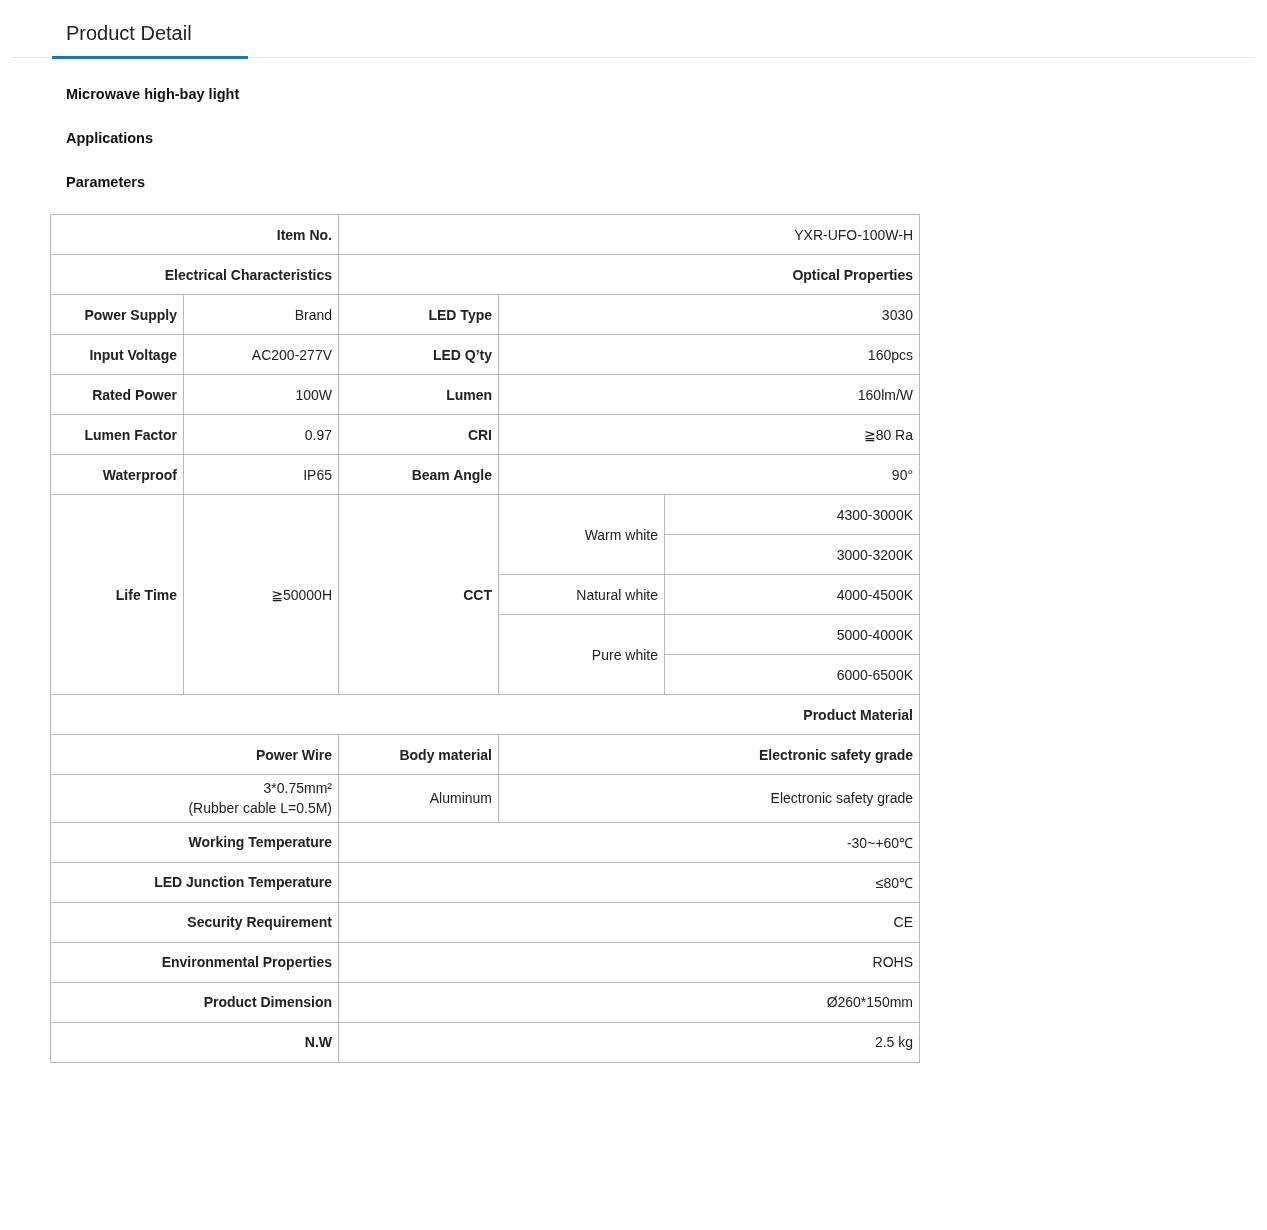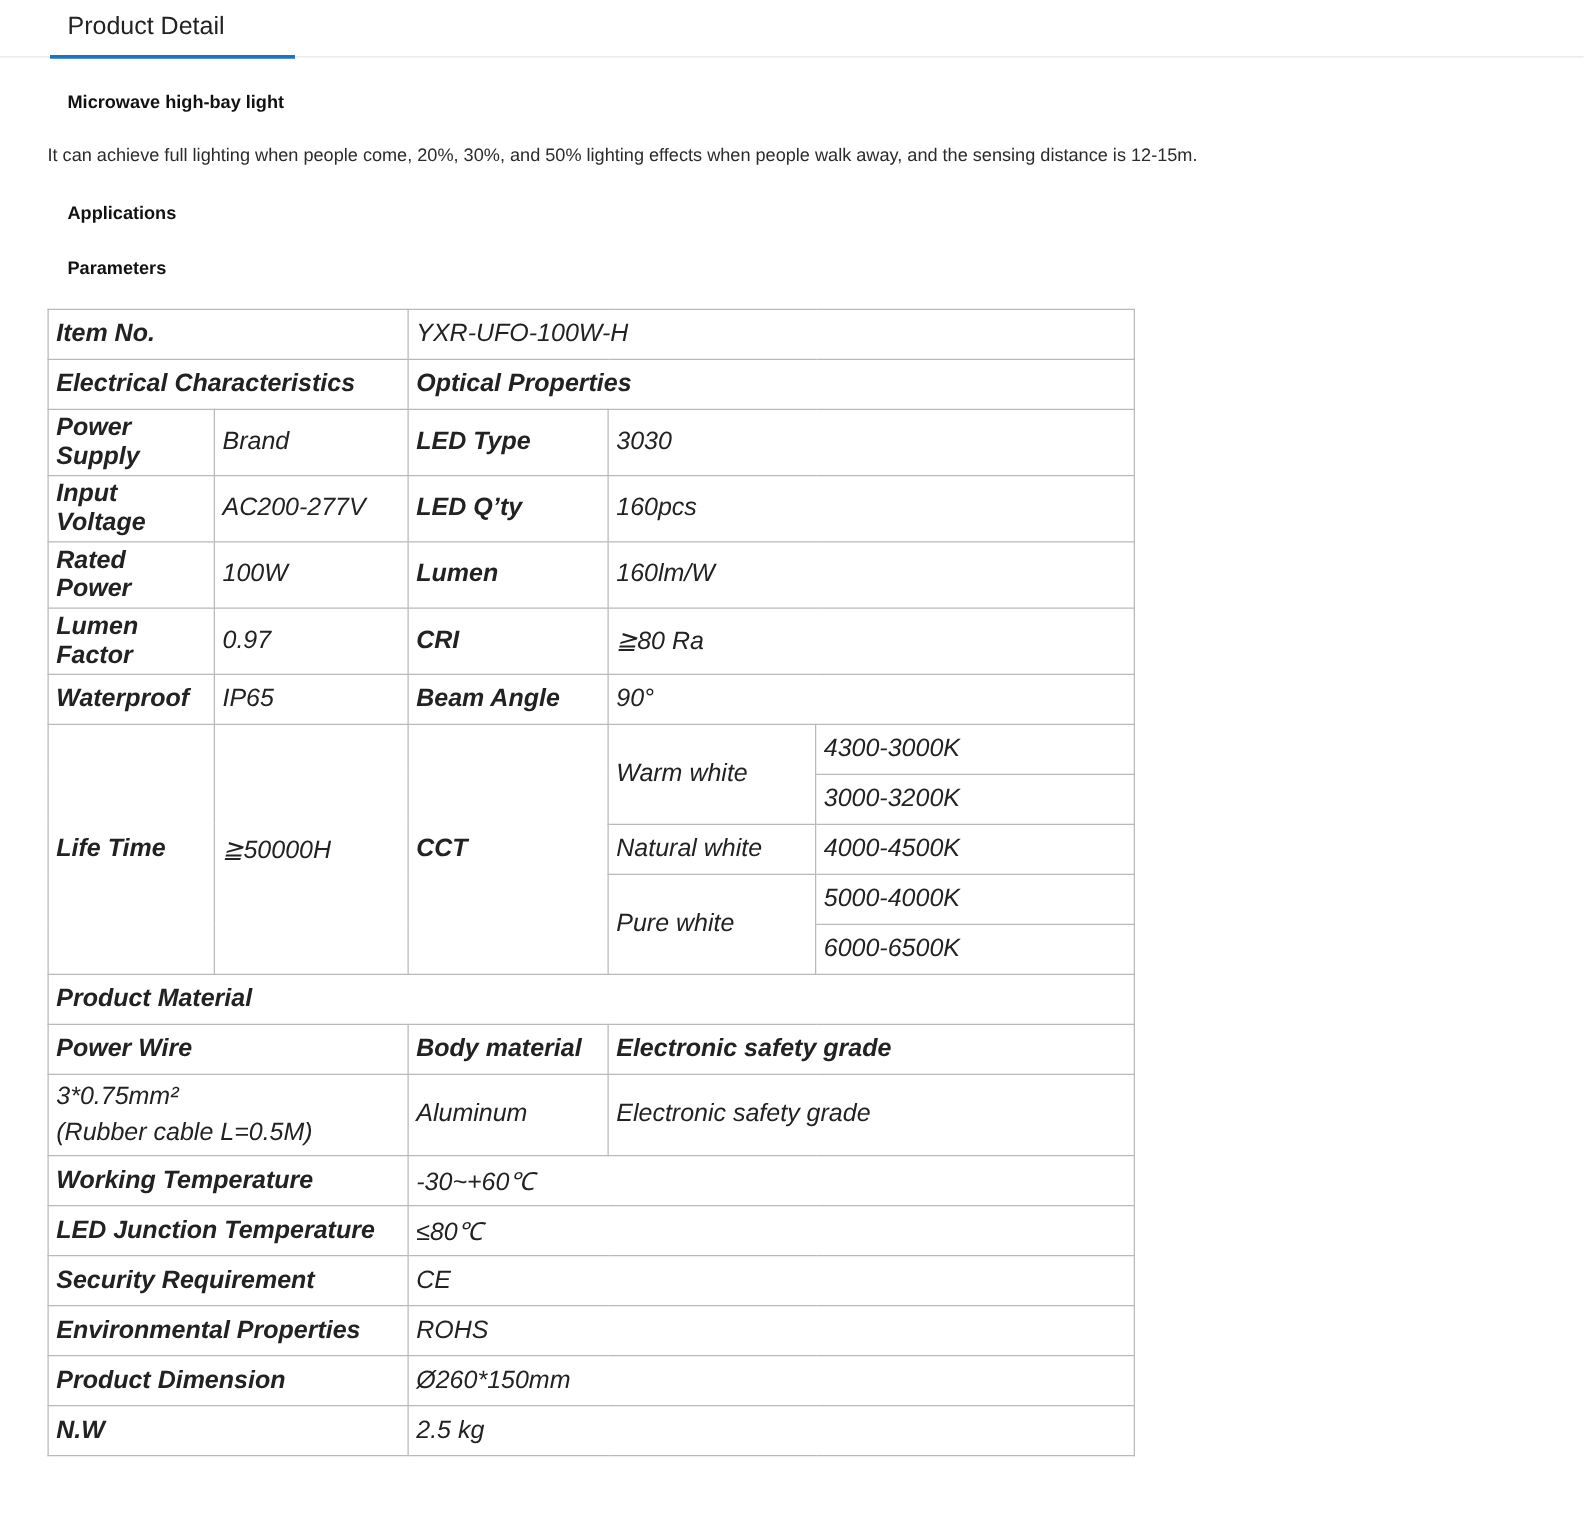--- a/index.html
+++ b/index.html
@@ -9,21 +9,21 @@
     width: 1267px;
     min-height: 1230px;
     background: #ffffff;
     font-family: "Liberation Sans", sans-serif;
     color: #1a1a1a;
   }
   .page {
     position: relative;
     width: 1267px;
     min-height: 1230px;
-    padding: 0;
+    padding: 12px;
   }
   
   .tabbar {
     position: relative;
     height: 46px;
     border-bottom: 1px solid #e3e6e8;
     margin-bottom: 0;
   }
   .tab {
     position: absolute;
@@ -63,26 +63,25 @@
   
   table.params {
     border-collapse: collapse;
     margin-top: 24px;
     width: 869px;
     table-layout: fixed;
   }
   table.params td {
     border: 1px solid #b9b9b9;
     height: 40px;
-    font-size: 20px;
+    font-size: 14px;
     color: #222;
-    text-align: left;
+    text-align: right;
     vertical-align: middle;
     padding: 3px 6px;
-    font-style: italic;
   }
   td.b { font-weight: bold; }
   .col1 { width: 133px; }
   .col2 { width: 155px; }
   .col3 { width: 160px; }
   .col4 { width: 166px; }
   .col5 { width: 255px; }
   .tall { height: 56px; }
   .lh { line-height: 1.45; }
 </style>
@@ -93,21 +92,20 @@
 
   <div class="tabbar">
     <div class="tab">Product Detail</div>
     <div class="tab-underline"></div>
   </div>
 
   <div class="content">
 
     <h3 class="section">Microwave high-bay light</h3>
 
-    <p class="para">It can achieve full lighting when people come, 20%, 30%, and 50% lighting effects when people walk away, and the sensing distance is 12-15m.</p>
 
     <h3 class="section">Applications</h3>
 
 
     <h3 class="section">Parameters</h3>
 
     <table class="params">
       <colgroup>
         <col class="col1">
           <col class="col2">

